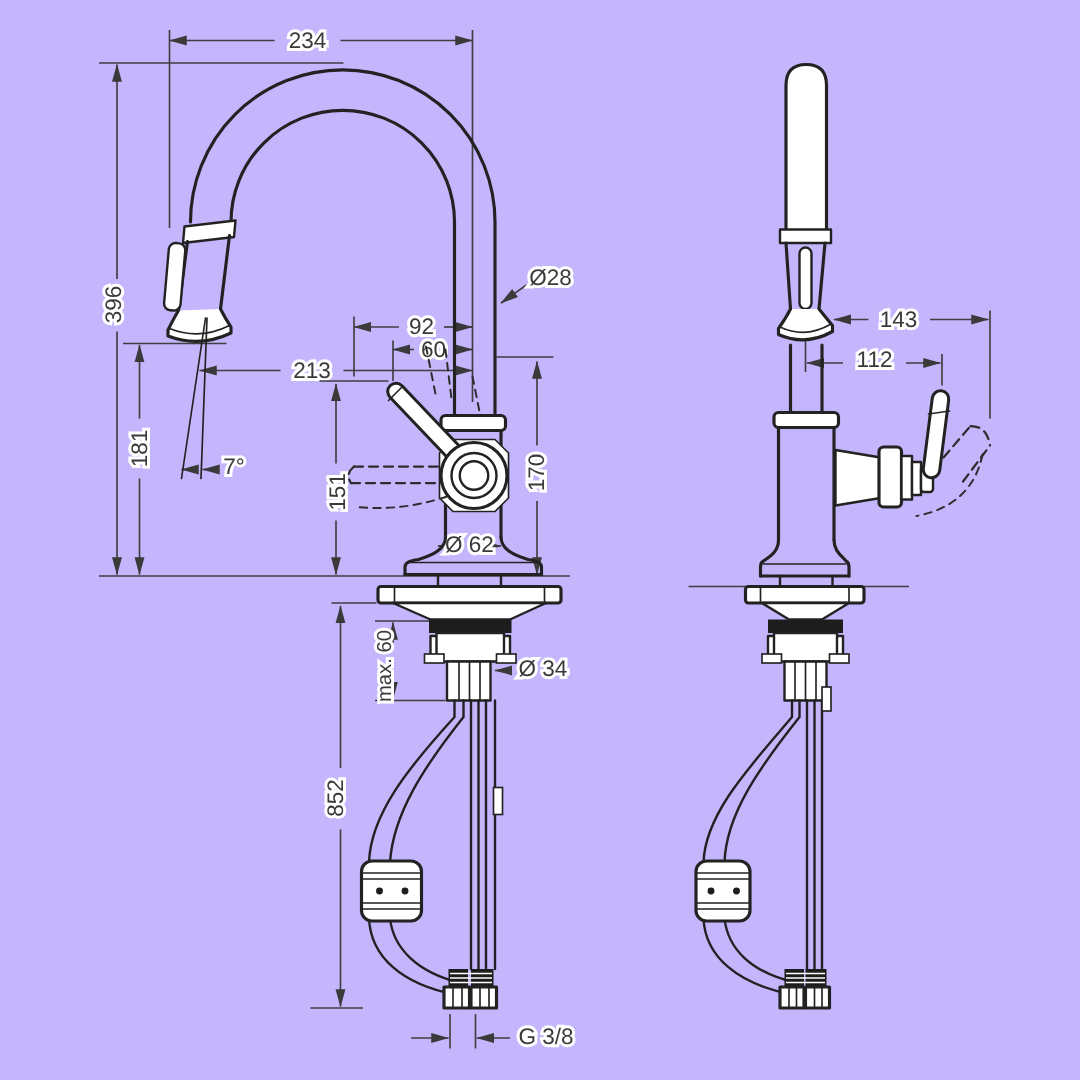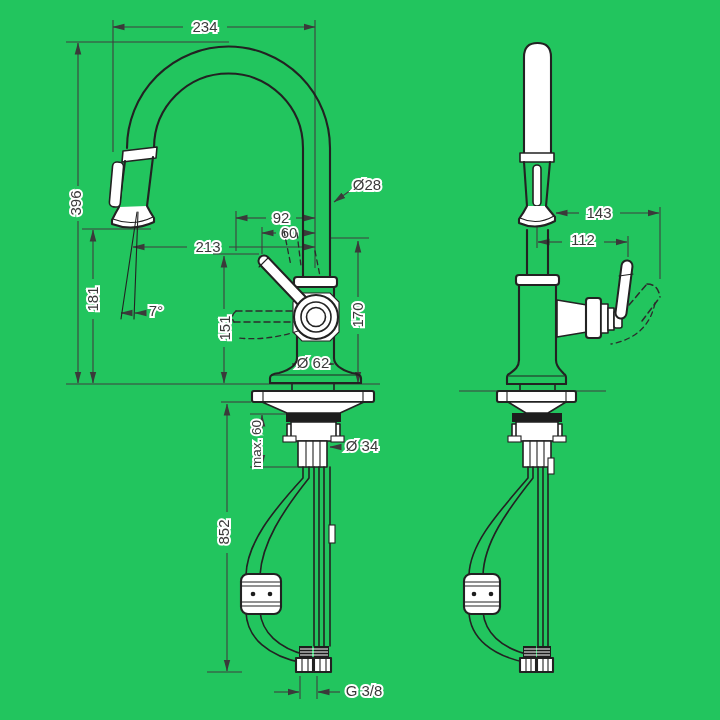--- a/index.html
+++ b/index.html
@@ -1,16 +1,16 @@
 <!DOCTYPE html>
 <html><head>
 <meta charset="utf-8">
 <style>
   html,body{margin:0;padding:0;background:#fff;}
-  .stage{width:720px;height:720px;background:#22c55e;position:relative;overflow:hidden;}
+  .stage{width:720px;height:720px;background:#c4b5fd;position:relative;overflow:hidden;}
   svg{display:block;}
   .o2{stroke:#222;stroke-width:2.1;fill:none;stroke-linecap:round;stroke-linejoin:round;}
   .o15{stroke:#222;stroke-width:1.6;fill:none;stroke-linecap:round;stroke-linejoin:round;}
   .o1{stroke:#222;stroke-width:1.1;fill:none;stroke-linecap:round;}
   .wf{fill:#fff;}
   .bf{fill:#1d1d1d;stroke:none;}
   .dim{stroke:#3f3f3f;stroke-width:1.1;fill:none;}
   .dash{stroke:#2c2c2c;stroke-width:1.5;fill:none;stroke-dasharray:6 4;stroke-linecap:round;}
   .dash2{stroke:#2c2c2c;stroke-width:1.3;fill:none;stroke-dasharray:5 4;stroke-linecap:round;}
   .lbl{font-family:"Liberation Sans",sans-serif;font-size:15px;fill:#3a3a3a;

